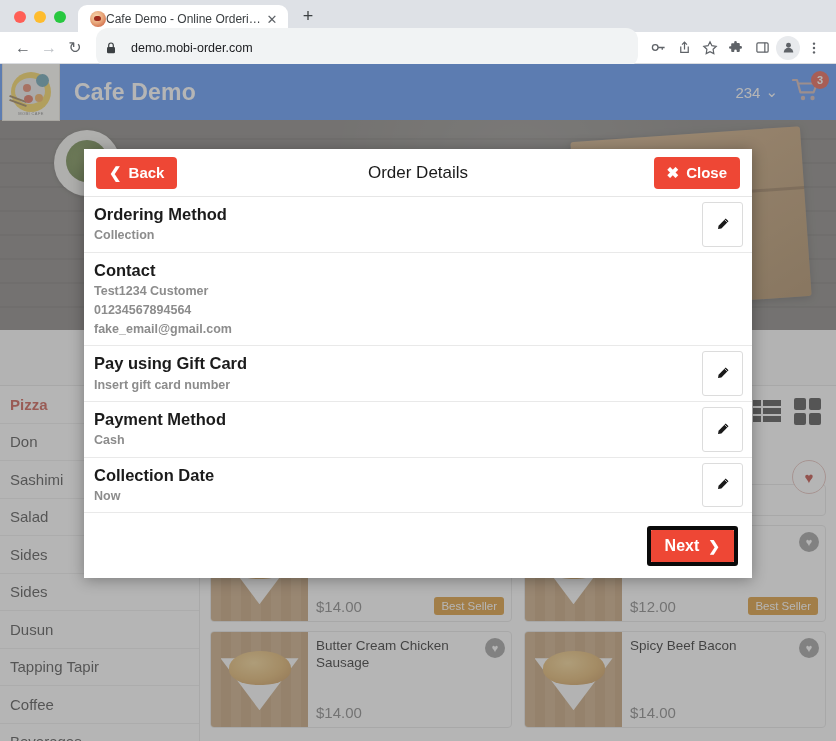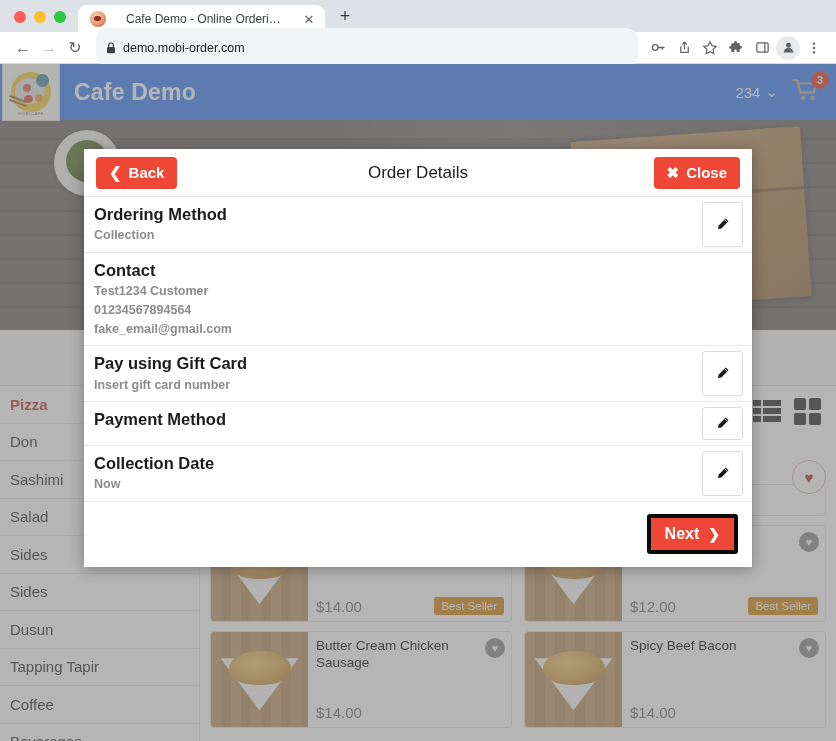--- a/index.html
+++ b/index.html
@@ -17,21 +17,21 @@
     background: #dee1e6;
     display: flex; align-items: flex-end;
   }
   .traffic-lights { display: flex; align-items: center; gap: 8px; padding: 0 12px 9px 14px; }
   .tl { width: 12px; height: 12px; border-radius: 50%; }
   .tl.red { background: #ff5f57; }
   .tl.yellow { background: #febc2e; }
   .tl.green { background: #28c840; }
 
   .tab {
-    display: flex; align-items: center; gap: 20px;
+    display: flex; align-items: center; gap: 0;
     height: 28px; min-width: 210px; padding: 0 8px 0 12px;
     background: #fff; border-radius: 9px 9px 0 0;
     position: relative; top: 1px;
   }
   .tab-favicon {
     width: 16px; height: 16px; border-radius: 50%;
     background: radial-gradient(circle at 40% 35%, #f7d9b0 0%, #e8a87c 45%, #c44b2e 100%);
     flex: 0 0 16px; position: relative;
   }
   .tab-favicon::after {
@@ -58,21 +58,21 @@
     background: #fff; display: flex; align-items: center; padding: 0 10px;
     border-bottom: 1px solid #dadce0;
   }
   .nav-btn {
     width: 26px; height: 26px; display: flex; align-items: center; justify-content: center;
     color: #5f6368; cursor: pointer; border-radius: 50%; flex: 0 0 26px;
   }
   .nav-btn.disabled { color: #bdc1c6; }
   .omnibox {
     flex: 1; height: 39px; margin: 0 8px; background: #f1f3f4;
-    border-radius: 12px; display: flex; align-items: center; padding: 0 10px; gap: 7px;
+    border-radius: 12px; display: flex; align-items: center; padding: 0 10px; gap: 15px;
     cursor: text;
   }
   .omni-url { font-size: 12.5px; color: #202124; }
   .toolbar-icons { display: flex; align-items: center; gap: 2px; }
   .ticon {
     width: 24px; height: 24px; display: flex; align-items: center; justify-content: center;
     color: #5f6368; cursor: pointer; border-radius: 50%;
   }
   .ticon.profile { background: #e8eaed; border-radius: 50%; }
 
@@ -539,20 +539,21 @@
             <div class="edit-btn">
               <svg width="15" height="15" viewBox="0 0 16 16">
                 <path d="M11.4 1.6l3 3-7.6 7.6-3.6.6.6-3.6z" fill="#1a1a1a"></path>
                 <path d="M10.2 2.8l3 3" stroke="#fff" stroke-width="0.8"></path>
               </svg>
             </div>
           </div>
           <div class="row">
             <div class="row-main">
               <div class="row-label">Payment Method</div>
+              <div class="row-value">Cash</div>
             </div>
             <div class="edit-btn">
               <svg width="15" height="15" viewBox="0 0 16 16">
                 <path d="M11.4 1.6l3 3-7.6 7.6-3.6.6.6-3.6z" fill="#1a1a1a"></path>
                 <path d="M10.2 2.8l3 3" stroke="#fff" stroke-width="0.8"></path>
               </svg>
             </div>
           </div>
           <div class="row">
             <div class="row-main">

